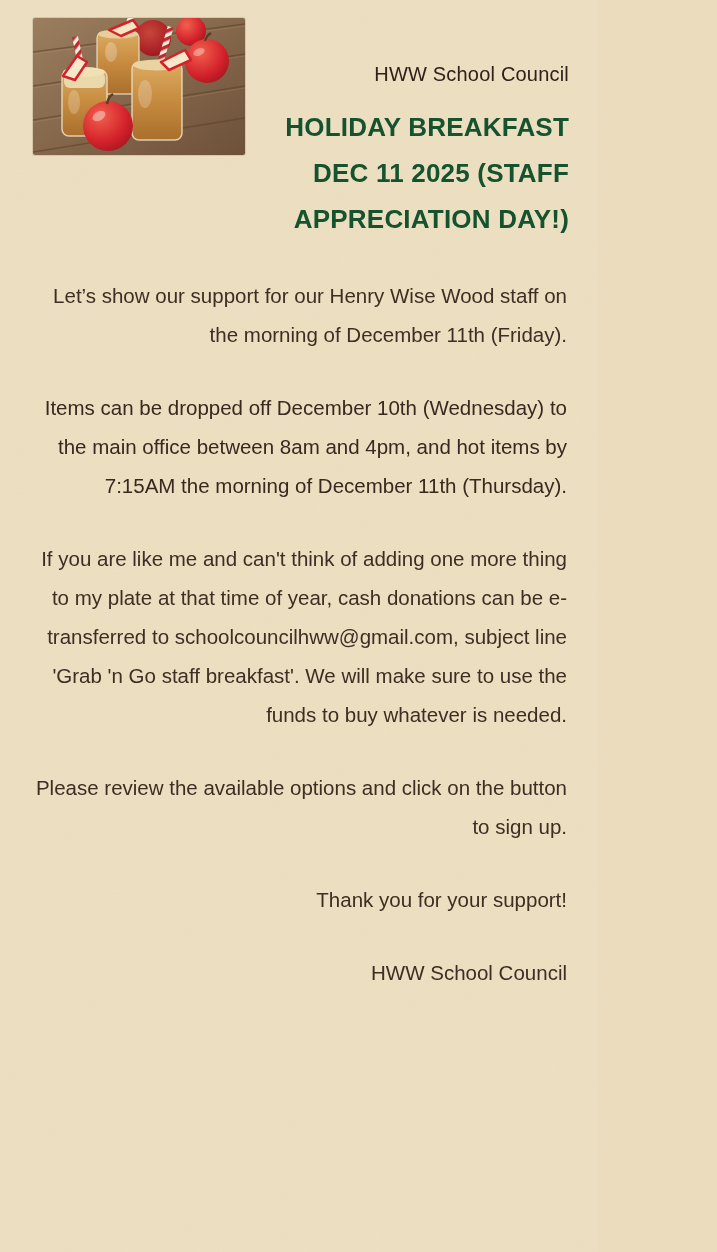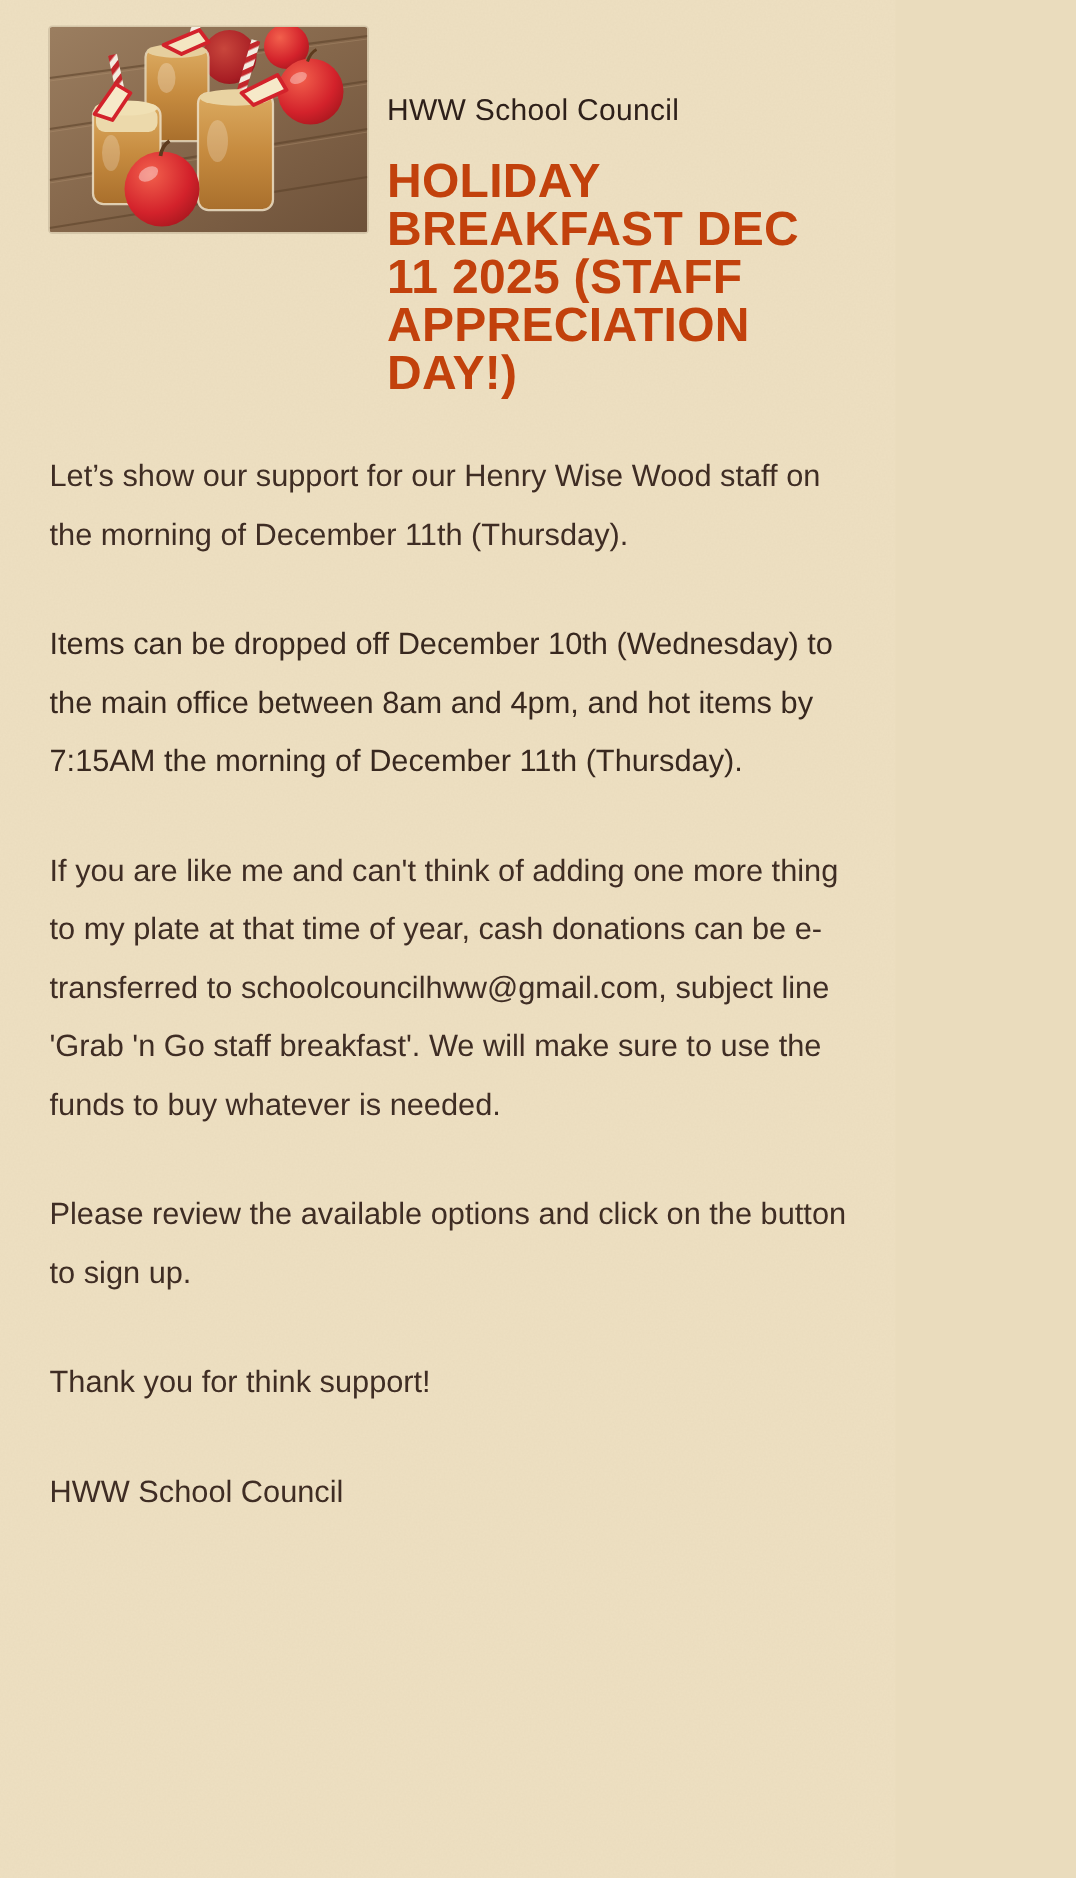--- a/index.html
+++ b/index.html
@@ -4,20 +4,21 @@
 <style>
   html, body { margin: 0; padding: 0; }
   body { background: #eadcbd; }
   .page {
     position: relative;
     width: 597px;
     height: 1252px;
     background: #eee0c2;
     font-family: "Liberation Sans", sans-serif;
     overflow: hidden;
+    text-align: right;
   }
   .texture {
     position: absolute;
     inset: 0;
     width: 100%;
     height: 100%;
     pointer-events: none;
   }
   .page-inner { position: relative; }
   .header {
@@ -40,24 +41,24 @@
     width: 450px;
   }
   .org-name {
     font-size: 20px;
     line-height: 24px;
     color: #2e201a;
     letter-spacing: 0.2px;
   }
   .title {
     margin: 18px 0 0 0;
-    font-size: 32px;
-    line-height: 32px;
+    font-size: 26px;
+    line-height: 46px;
     font-weight: bold;
-    color: #c2410c;
+    color: #14532d;
     letter-spacing: 0.2px;
   }
   .content {
     margin-top: 34px;
     padding: 0 30px 0 33px;
   }
   .content p {
     margin: 0 0 34px 0;
     max-width: 655px;
     font-size: 20.5px;
@@ -164,21 +165,21 @@
         </svg>
       </div>
 
       <div class="header-text">
         <div class="org-name">HWW School Council</div>
         <h1 class="title">HOLIDAY BREAKFAST DEC 11 2025 (STAFF APPRECIATION DAY!)</h1>
       </div>
     </div>
 
     <div class="content">
-      <p>Let’s show our support for our Henry Wise Wood staff on the morning of December 11th (Thursday).</p>
+      <p>Let’s show our support for our Henry Wise Wood staff on the morning of December 11th (Friday).</p>
       <p class="bold">Items can be dropped off December 10th (Wednesday) to the main office between 8am and 4pm, and hot items by 7:15AM the morning of December 11th (Thursday).</p>
       <p>If you are like me and can't think of adding one more thing to my plate at that time of year, cash donations can be e-transferred to schoolcouncilhww@gmail.com, subject line 'Grab 'n Go staff breakfast'.  We will make sure to use the funds to buy whatever is needed.</p>
       <p>Please review the available options and click on the button to sign up.</p>
-      <p>Thank you for think support!</p>
+      <p>Thank you for your support!</p>
       <p>HWW School Council</p>
     </div>
   </div>
 </div>
 
 </body></html>

